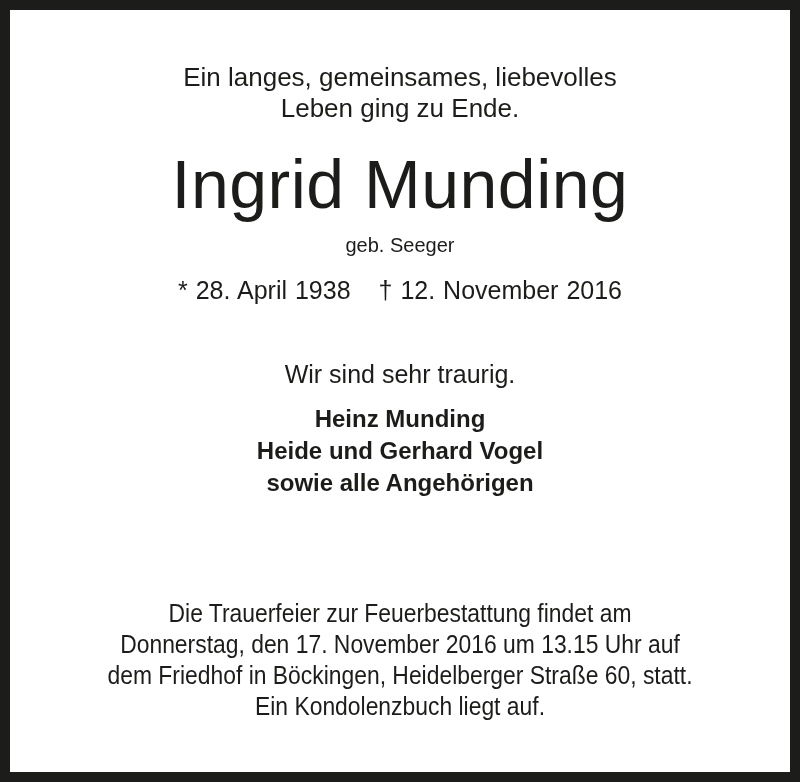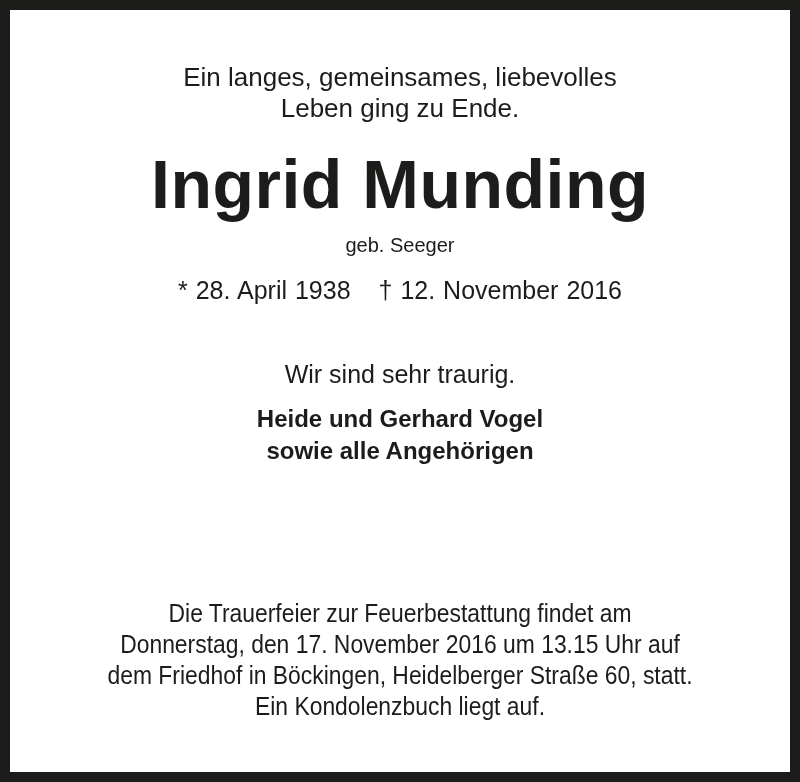--- a/index.html
+++ b/index.html
@@ -11,21 +11,21 @@
       border: 10px solid #1c1c1a;
       background: #ffffff;
     }
     .txt {
       position: absolute; left: 0; width: 800px;
       text-align: center; color: #1c1c1a;
       font-family: "Liberation Sans", sans-serif;
       white-space: nowrap;
     }
     .intro { top: 62px; font-size: 26px; line-height: 31px; }
-    .name { top: 144px; font-size: 68px; line-height: 80px; font-weight: bold; letter-spacing: 0.5px; }
+    .name { top: 144px; font-size: 68px; line-height: 80px; font-weight: normal; letter-spacing: 0.5px; }
     .maiden { top: 230px; font-size: 20px; line-height: 30px; }
     .dates { top: 274px; font-size: 25px; line-height: 32px; word-spacing: 1px; }
     .dates .sep { display: inline-block; width: 28px; }
     .sad { top: 358px; font-size: 25px; line-height: 32px; }
     .mourners { top: 403px; font-size: 24px; line-height: 32px; font-weight: bold; }
     .mourners div { height: 32px; }
     .service {
       top: 598px; font-size: 26px; line-height: 31px;
       transform: scaleX(0.88); transform-origin: center top;
     }
@@ -45,20 +45,21 @@
 
 <div class="txt maiden">geb. Seeger</div>
 
 <div class="txt dates">
   <span>* 28. April 1938</span><span class="sep"></span><span>† 12. November 2016</span>
 </div>
 
 <div class="txt sad">Wir sind sehr traurig.</div>
 
 <div class="txt mourners">
+  <div>Heinz Munding</div>
   <div>Heide und Gerhard Vogel</div>
   <div>sowie alle Angehörigen</div>
 </div>
 
 <div class="txt service">
   <div>Die Trauerfeier zur Feuerbestattung findet am</div>
   <div>Donnerstag, den 17. November 2016 um 13.15 Uhr auf</div>
   <div>dem Friedhof in Böckingen, Heidelberger Straße 60, statt.</div>
   <div>Ein Kondolenzbuch liegt auf.</div>
 </div>

